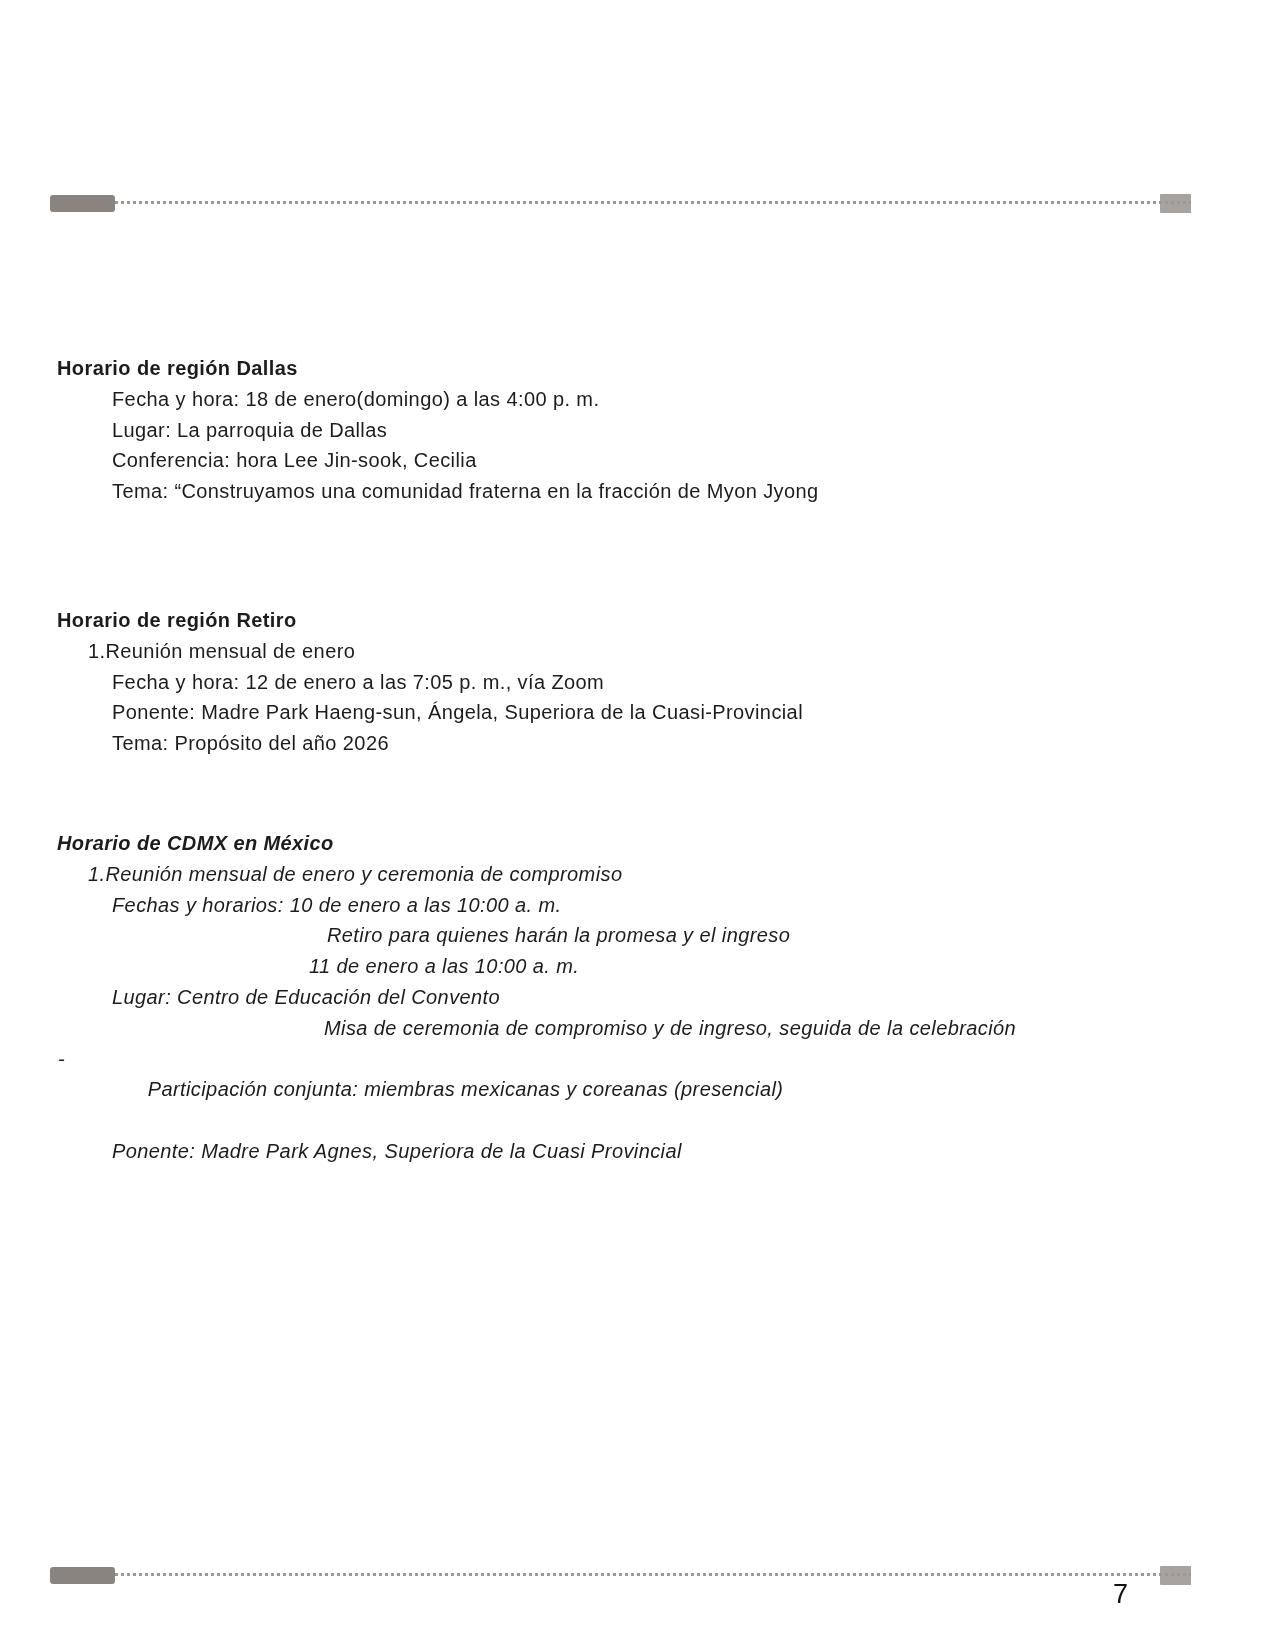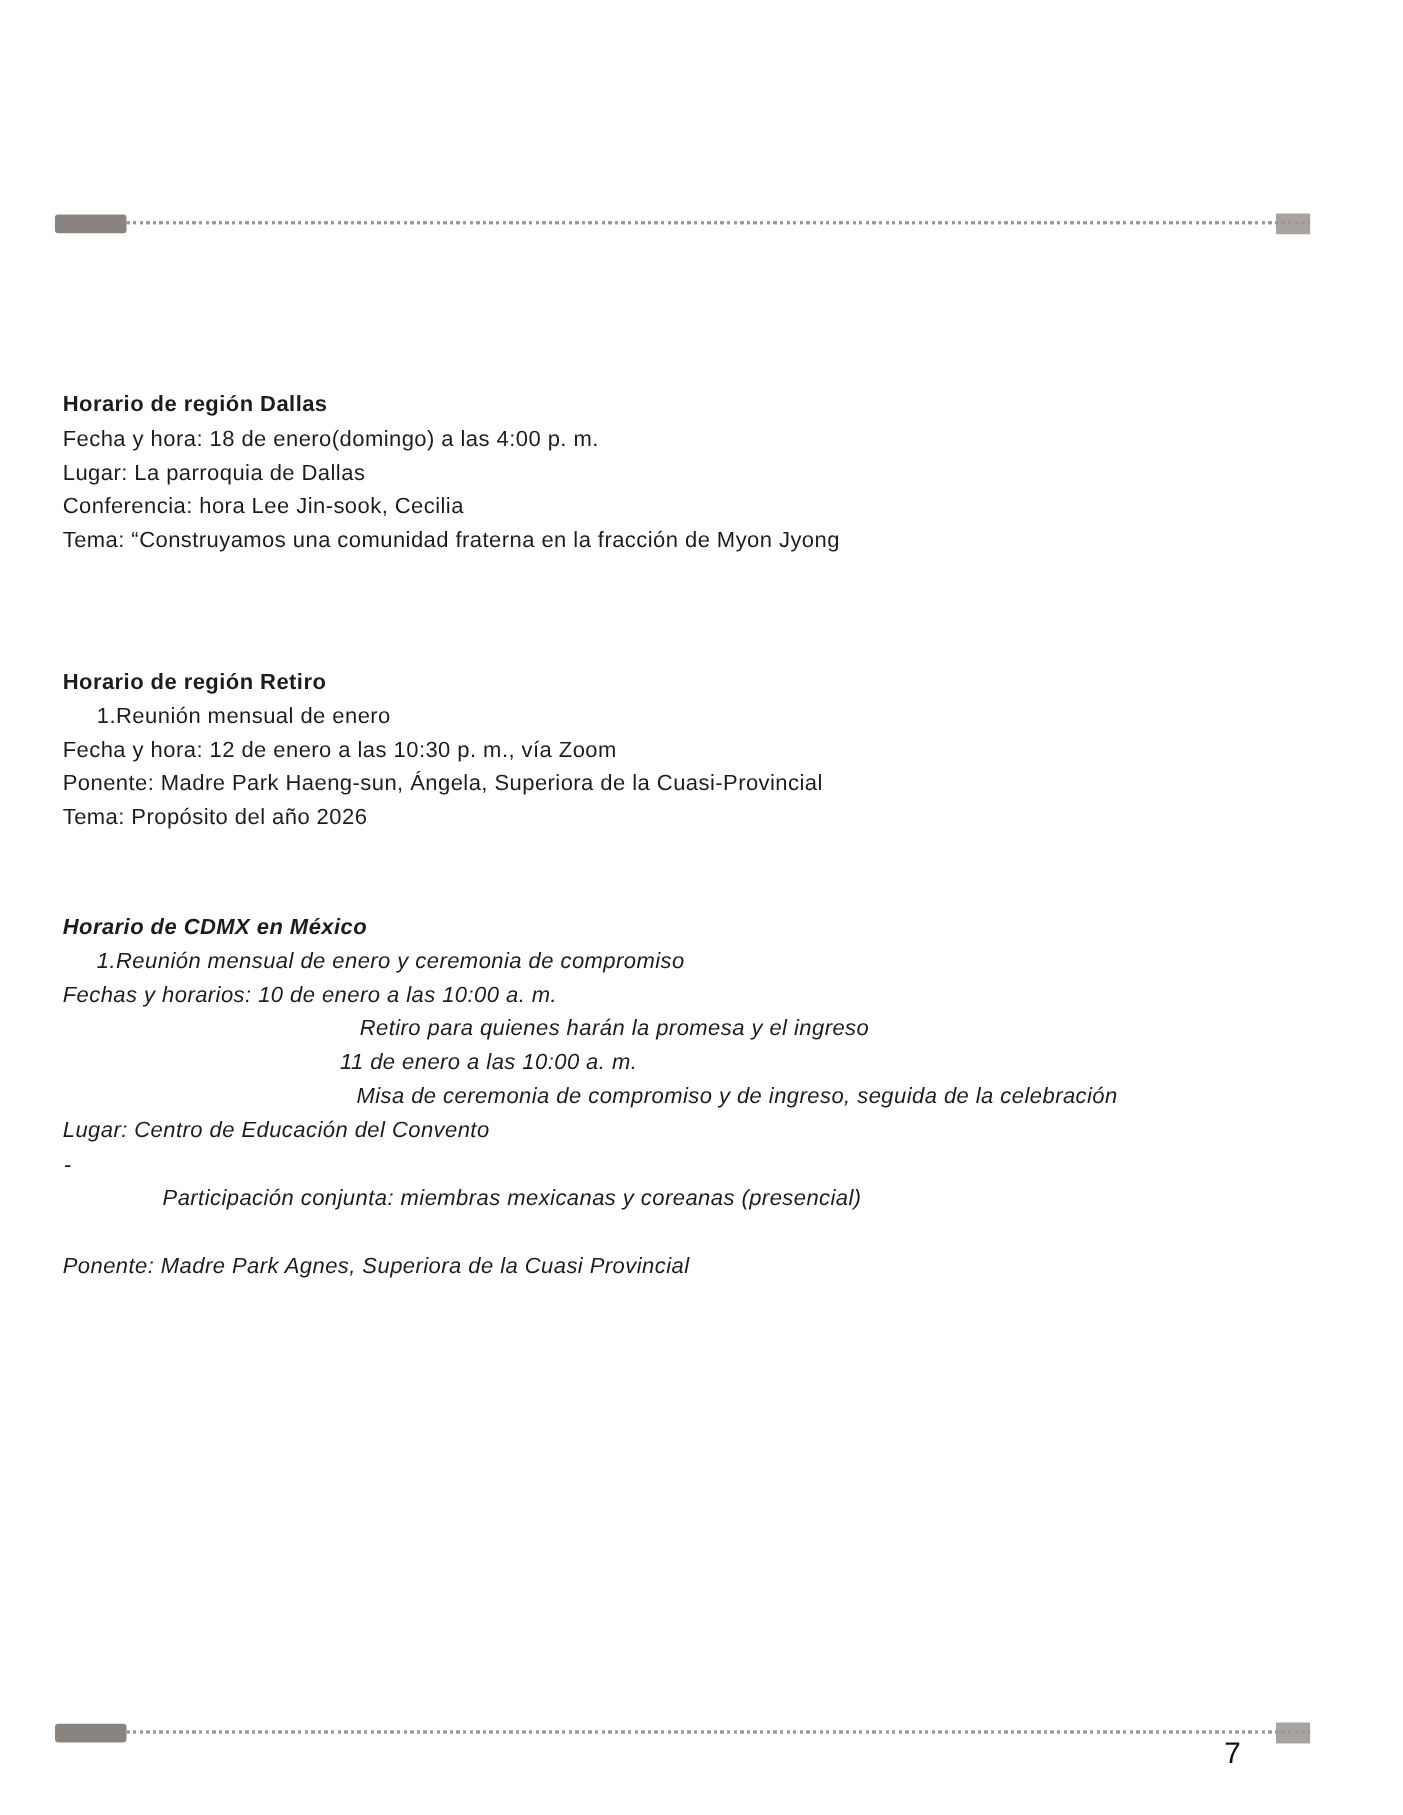--- a/index.html
+++ b/index.html
@@ -37,21 +37,21 @@
   #sec-cdmx    { top:828px;font-style:italic; }
 
   .line {
     font-size:20px;
     line-height:30.8px;
     letter-spacing:0.4px;
     white-space:pre;
   }
   .title  { font-weight:700; }
   .item   { margin-left:31px; }
-  .detail { }
+  .detail { margin-left:55px; }
   .ind-retiro { margin-left:270px; }
   .ind-date2  { margin-left:252px; }
   .ind-misa   { margin-left:267px; }
   .dash-row { position:relative; margin-left:55px; }
   .dash-row .bullet { position:absolute; left:-54px; top:0; }
 
   .page-number {
     position:absolute; top:1581px; right:63px;
     font-size:27px; line-height:27px; color:#111;
     text-align:right;
@@ -72,33 +72,33 @@
     <div class="line title">Horario de región Dallas</div>
     <div class="line detail">Fecha y hora: 18 de enero(domingo) a las 4:00 p. m.</div>
     <div class="line detail">Lugar: La parroquia de Dallas</div>
     <div class="line detail">Conferencia: hora Lee Jin-sook, Cecilia</div>
     <div class="line detail">Tema: “Construyamos una comunidad fraterna en la fracción de Myon Jyong</div>
   </div>
 
   <div class="section" id="sec-detroit">
     <div class="line title">Horario de región Retiro</div>
     <div class="line item">1.Reunión mensual de enero</div>
-    <div class="line detail">Fecha y hora: 12 de enero a las 10:30 p. m., vía Zoom</div>
+    <div class="line detail">Fecha y hora: 12 de enero a las 7:05 p. m., vía Zoom</div>
     <div class="line detail">Ponente: Madre Park Haeng-sun, Ángela, Superiora de la Cuasi-Provincial</div>
     <div class="line detail">Tema: Propósito del año 2026</div>
   </div>
 
   <div class="section" id="sec-cdmx">
     <div class="line title">Horario de CDMX en México</div>
     <div class="line item">1.Reunión mensual de enero y ceremonia de compromiso</div>
     <div class="line detail">Fechas y horarios: 10 de enero a las 10:00 a. m.</div>
     <div class="line ind-retiro">Retiro para quienes harán la promesa y el ingreso</div>
     <div class="line ind-date2">11 de enero a las 10:00 a. m.</div>
+    <div class="line detail">Lugar: Centro de Educación del Convento</div>
     <div class="line ind-misa">Misa de ceremonia de compromiso y de ingreso, seguida de la celebración</div>
-    <div class="line detail">Lugar: Centro de Educación del Convento</div>
     <div class="line dash-row">
       <span class="bullet">-</span><span>Participación conjunta: miembras mexicanas y coreanas (presencial)</span>
     </div>
     <div class="line detail">Ponente: Madre Park Agnes, Superiora de la Cuasi Provincial</div>
   </div>
 
   <div class="rule-group" id="footer-rule">
     <div class="bar-solid"></div>
     <div class="dashline"></div>
     <div class="bar-light"></div>

